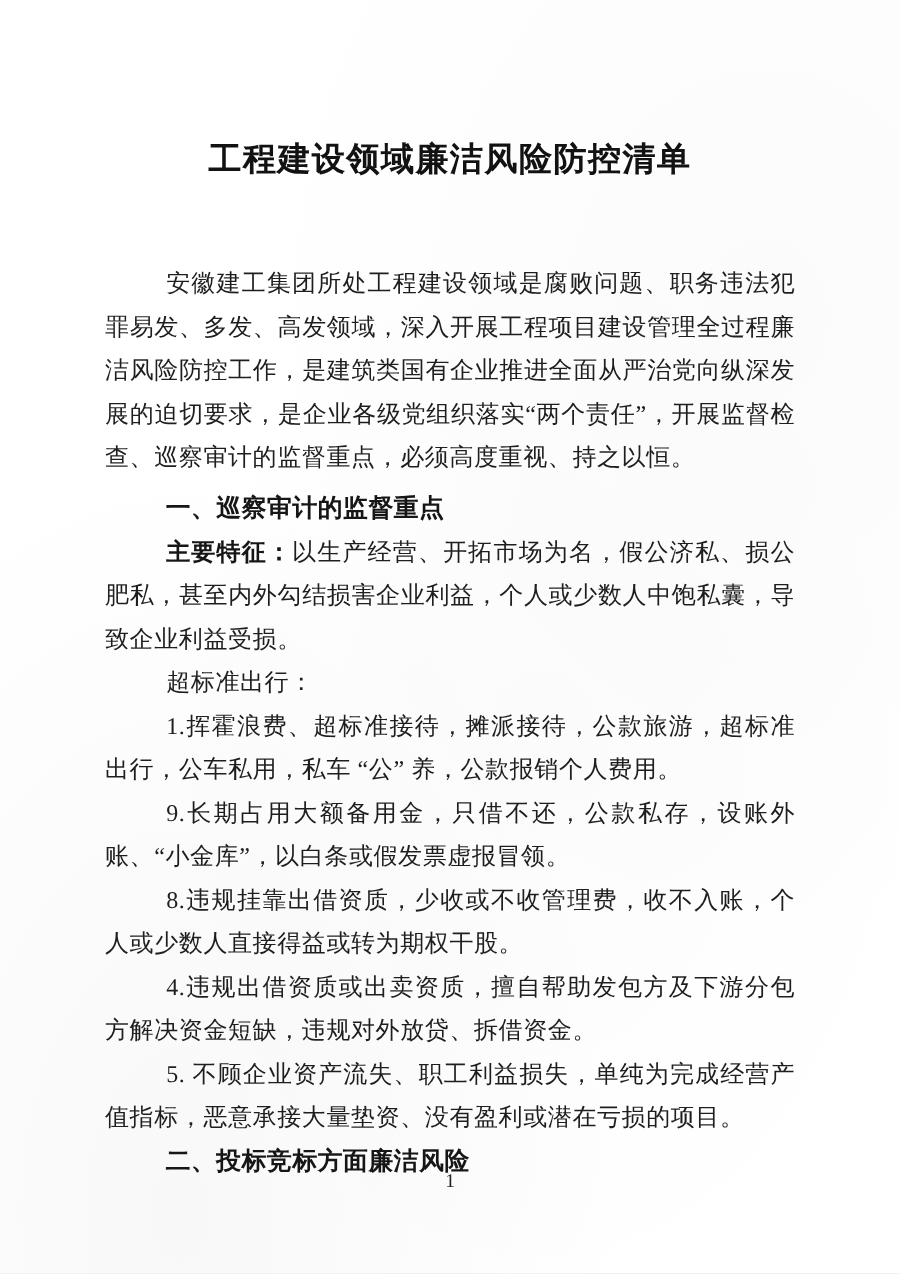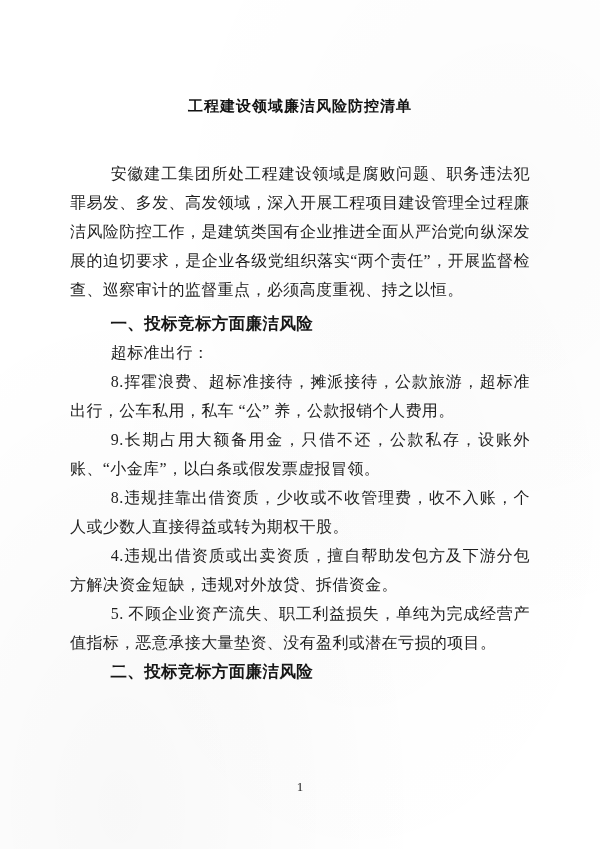--- a/index.html
+++ b/index.html
@@ -21,39 +21,39 @@
     font-family: "Liberation Serif", "DejaVu Serif", serif;
     color: #1e1e1e;
   }
   .content {
     position: absolute;
     left: 70px;
     right: 70px;
     top: 0;
   }
   .doc-title {
-    font-size: 15px;
+    font-size: 22px;
     font-weight: 700;
     line-height: 34px;
     text-align: center;
     letter-spacing: 1px;
     color: #121212;
     margin: 89px 0 0 0;
     font-family: "Liberation Serif", "DejaVu Serif", serif;
   }
   p.body-text {
     font-size: 16px;
     line-height: 29px;
     margin: 0;
     text-align: justify;
     text-indent: 2.55em;
     letter-spacing: 0.4px;
   }
   p.intro-para {
-    margin-top: 36px;
+    margin-top: 52px;
   }
   p.section-heading {
     font-family: "Liberation Sans", "DejaVu Sans", sans-serif;
     font-weight: 700;
     font-size: 16.5px;
     line-height: 29px;
     margin: 0;
     text-indent: 2.45em;
     letter-spacing: 0.4px;
     color: #161616;
@@ -80,26 +80,27 @@
 </head>
 <body>
 
 <div class="page">
   <div class="content">
 
     <h1 class="doc-title">工程建设领域廉洁风险防控清单</h1>
 
     <p class="body-text intro-para">安徽建工集团所处工程建设领域是腐败问题、职务违法犯罪易发、多发、高发领域，深入开展工程项目建设管理全过程廉洁风险防控工作，是建筑类国有企业推进全面从严治党向纵深发展的迫切要求，是企业各级党组织落实“两个责任”，开展监督检查、巡察审计的监督重点，必须高度重视、持之以恒。</p>
 
-    <p class="section-heading first">一、投标竞标方面廉洁风险</p>
+    <p class="section-heading first">一、巡察审计的监督重点</p>
 
+    <p class="body-text"><span class="features-label">主要特征：</span><span>以生产经营、开拓市场为名，假公济私、损公肥私，甚至内外勾结损害企业利益，个人或少数人中饱私囊，导致企业利益受损。</span></p>
 
     <p class="body-text">超标准出行：</p>
 
-    <p class="body-text">8.挥霍浪费、超标准接待，摊派接待，公款旅游，超标准出行，公车私用，私车 “公” 养，公款报销个人费用。</p>
+    <p class="body-text">1.挥霍浪费、超标准接待，摊派接待，公款旅游，超标准出行，公车私用，私车 “公” 养，公款报销个人费用。</p>
 
     <p class="body-text">9.长期占用大额备用金，只借不还，公款私存，设账外账、“小金库”，以白条或假发票虚报冒领。</p>
 
     <p class="body-text">8.违规挂靠出借资质，少收或不收管理费，收不入账，个人或少数人直接得益或转为期权干股。</p>
 
     <p class="body-text">4.违规出借资质或出卖资质，擅自帮助发包方及下游分包方解决资金短缺，违规对外放贷、拆借资金。</p>
 
     <p class="body-text">5. 不顾企业资产流失、职工利益损失，单纯为完成经营产值指标，恶意承接大量垫资、没有盈利或潜在亏损的项目。</p>
 
     <p class="section-heading">二、投标竞标方面廉洁风险</p>

